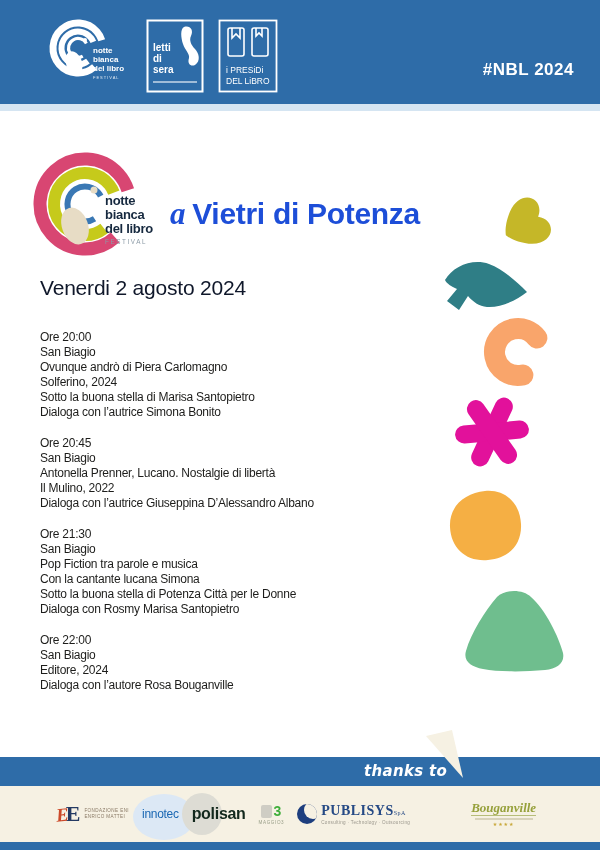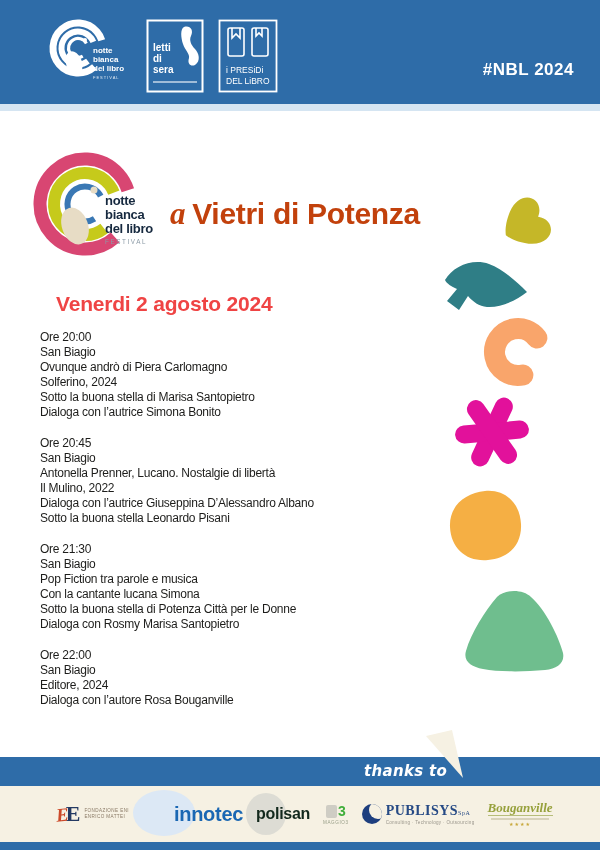--- a/index.html
+++ b/index.html
@@ -22,32 +22,32 @@
   .hashtag{
     position:absolute;right:26px;top:60px;
     color:#ffffff;font-weight:700;font-size:17px;letter-spacing:.5px;
   }
   svg text{font-family:"Liberation Sans", sans-serif;}
 
   
   .main-logo{position:absolute;left:28px;top:148px;}
   .page-title{
     position:absolute;left:170px;top:196px;margin:0;
-    font-size:30px;font-weight:700;color:#c2410c;letter-spacing:-0.3px;
+    font-size:30px;font-weight:700;color:#1d4ed8;letter-spacing:-0.3px;
     white-space:nowrap;
   }
   .alpha{
     font-family:"Liberation Serif", serif;font-style:italic;font-weight:700;
     font-size:31px;margin-right:7px;
   }
 
   
   .date-heading{
-    position:absolute;left:40px;top:276px;margin:16px;
-    font-size:21px;font-weight:700;color:#ef4444;letter-spacing:-0.2px;
+    position:absolute;left:40px;top:276px;margin:0;
+    font-size:21px;font-weight:400;color:#0f172a;letter-spacing:-0.2px;
   }
 
   
   .events{position:absolute;left:40px;top:330px;width:430px;}
   .event{margin-bottom:16px;}
   .event div{
     font-size:12px;line-height:15px;color:#1d1d1b;
     letter-spacing:-0.25px;white-space:nowrap;
   }
   .event .b{font-weight:400;}
@@ -85,43 +85,43 @@
   .sp{display:flex;align-items:center;}
   .sp-feem .ee1{font-family:"Liberation Serif",serif;font-style:italic;font-weight:700;
     color:#cc4a2a;font-size:19px;line-height:1;transform:rotate(-6deg);display:inline-block;}
   .sp-feem .ee2{font-family:"Liberation Serif",serif;font-weight:700;color:#243a63;
     font-size:22px;line-height:1;display:inline-block;margin-left:-3px;}
   .sp-feem .txt{margin-left:4px;}
   .sp-feem .txt div{font-size:4.6px;color:#8a7a66;letter-spacing:.4px;line-height:6px;}
   .sp-innotec{position:relative;}
   .sp-innotec .blob{position:absolute;left:-9px;top:-13px;width:62px;height:46px;
     background:#dce8f5;border-radius:50%;}
-  .sp-innotec .name{position:relative;font-weight:700;font-size:20px;color:#1a67b3;
-    letter-spacing:-0.3px;margin-left:32px;}
+  .sp-innotec .name{position:relative;font-weight:400;font-size:12px;color:#1a67b3;
+    letter-spacing:-0.3px;}
   .sp-polisan{position:relative;}
   .sp-polisan .blob{position:absolute;left:-10px;top:-12px;width:40px;height:42px;
     background:#dddcd4;border-radius:50%;}
   .sp-polisan .name{position:relative;font-weight:700;font-size:16px;color:#12281c;
     letter-spacing:-0.3px;}
   .sp-maggio{flex-direction:column;align-items:center;gap:1px;}
   .sp-maggio .icon{display:flex;align-items:center;}
   .sp-maggio .book{width:11px;height:13px;background:#cfcdc4;border-radius:2px;}
   .sp-maggio .three{font-weight:700;font-size:14px;color:#3fae3a;margin-left:1px;}
   .sp-maggio .lbl{font-size:4.6px;color:#9aa08a;letter-spacing:.6px;}
   .sp-publisys{gap:4px;}
   .sp-publisys .moon{width:20px;height:20px;border-radius:50%;background:#1d3e7e;
     position:relative;overflow:hidden;flex:0 0 auto;}
   .sp-publisys .moon::after{content:"";position:absolute;left:7px;top:-3px;width:18px;
     height:18px;border-radius:50%;background:#f6f1e3;}
   .sp-publisys .col{display:flex;flex-direction:column;}
   .sp-publisys .name{font-family:"Liberation Serif",serif;font-weight:700;font-size:14px;
     color:#264a85;letter-spacing:.5px;line-height:14px;}
   .sp-publisys .name .spa{font-size:6px;font-weight:400;}
   .sp-publisys .tagline{font-size:4.6px;color:#9a968c;letter-spacing:.3px;}
-  .sp-bouganville{flex-direction:column;align-items:center;}
+  .sp-bouganville{flex-direction:column;align-items:center;margin-left:48px;}
   .sp-bouganville .name{font-family:"Liberation Serif",serif;font-style:italic;
     font-weight:700;font-size:13px;color:#97a13c;line-height:13px;
     border-bottom:1px solid #b7bd7a;padding-bottom:1px;}
   .sp-bouganville .caption{width:58px;height:2px;background:#d8d2ba;margin-top:2px;}
   .sp-bouganville .stars{font-size:5px;color:#c9a93c;letter-spacing:1px;margin-top:1px;}
 </style>
 </head>
 <body>
 
 <div class="poster">
@@ -194,21 +194,20 @@
       <div>Sotto la buona stella di Marisa Santopietro</div>
       <div>Dialoga con l’autrice Simona Bonito</div>
     </div>
 
     <div class="event">
       <div class="b">Ore 20:45</div>
       <div class="b">San Biagio</div>
       <div class="b">Antonella Prenner, Lucano. Nostalgie di libertà</div>
       <div class="b">Il Mulino, 2022</div>
       <div>Dialoga con l’autrice Giuseppina D’Alessandro Albano</div>
-      <div>Sotto la buona stella Leonardo Pisani</div>
     </div>
 
     <div class="event">
       <div class="b">Ore 21:30</div>
       <div class="b">San Biagio</div>
       <div class="b">Pop Fiction tra parole e musica</div>
       <div class="b">Con la cantante lucana Simona</div>
       <div>Sotto la buona stella di Potenza Città per le Donne</div>
       <div>Dialoga con Rosmy Marisa Santopietro</div>
     </div>

